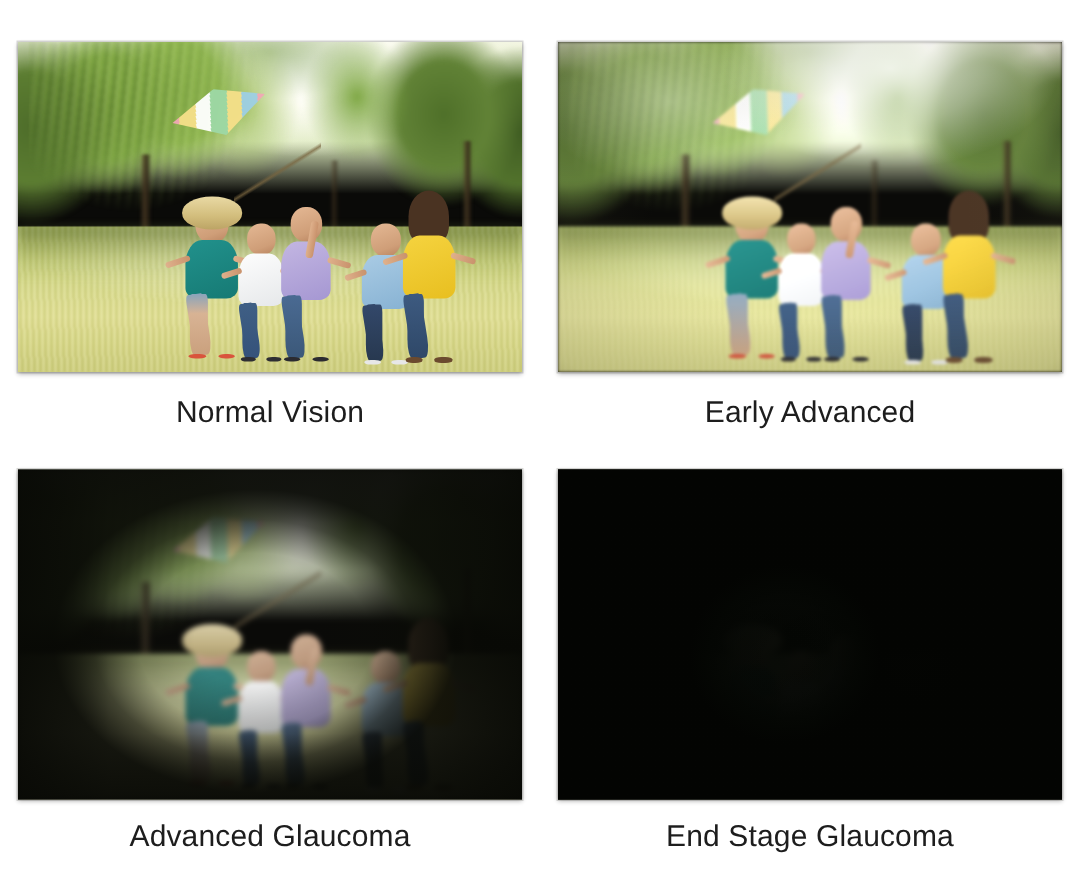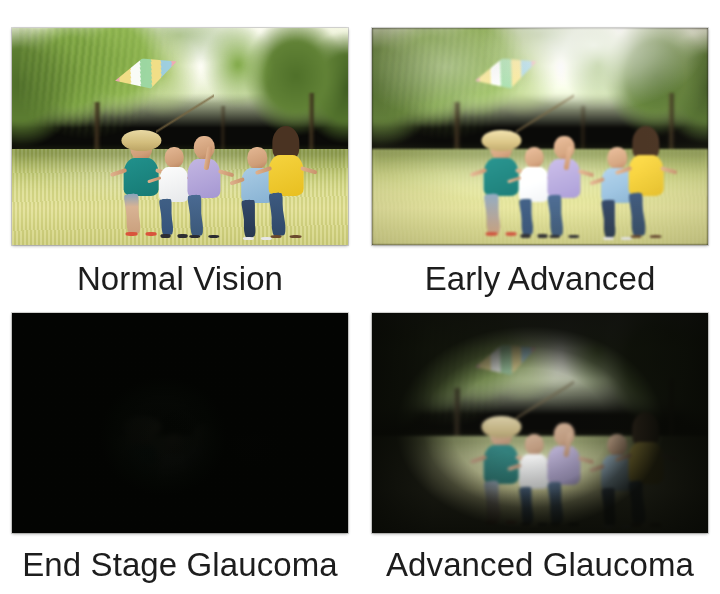--- a/index.html
+++ b/index.html
@@ -281,21 +281,21 @@
       linear-gradient(to bottom, rgba(2,3,1,0.97) 0%, rgba(2,3,1,0.30) 13%, rgba(2,3,1,0) 22%),
       linear-gradient(to top, rgba(2,3,1,0.97) 0%, rgba(2,3,1,0.30) 12%, rgba(2,3,1,0) 22%),
       linear-gradient(to right, rgba(2,3,1,0.97) 0%, rgba(2,3,1,0.26) 16%, rgba(2,3,1,0) 26%),
       linear-gradient(to left, rgba(2,3,1,0.98) 0%, rgba(2,3,1,0.50) 18%, rgba(2,3,1,0) 34%);
   }
   .blur-end { filter: blur(2.4px) saturate(0.62) brightness(0.80) contrast(0.88); }
 
   
   .caption {
     margin-top: 16px;
-    font-size: 33px;
+    font-size: 20px;
     line-height: 1.1;
     color: #1d1d1d;
     letter-spacing: 0.1px;
     text-align: center;
     white-space: nowrap;
   }
   .cell.row2 .caption { margin-top: 14px; }
 </style>
 </head>
 <body>
@@ -475,107 +475,20 @@
             </div>
           </div>
         </div>
         <div class="ovl ovl-early"></div>
       </div>
       <div class="caption">Early Advanced</div>
     </div>
 
     <div class="cell row2">
       <div class="panel">
-        <div class="scene blur-end">
-          <div class="sky"></div>
-          <div class="treeline"></div>
-          <div class="willow"></div>
-          <div class="trunk t1"></div>
-          <div class="ground"></div>
-          <div class="shade"></div>
-          <div class="kite">
-            <div class="body"></div>
-            <div class="tail"></div>
-          </div>
-          <div class="string"></div>
-          <div class="kid" style="left:33%;top:50%;width:11%;height:44%">
-            <div class="head"></div>
-            <div class="hat"></div>
-            <div class="torso" style="background:linear-gradient(160deg,#21918c,#167a74)">
-              <div class="arm l"></div>
-              <div class="arm r"></div>
-            </div>
-            <div class="legs">
-                <i style="background:linear-gradient(to bottom,#8aa4bb,#caa07d)"></i>
-                <i style="background:linear-gradient(to bottom,#8aa4bb,#caa07d)"></i>
-              <div class="shoe a" style="background:#d9543c"></div>
-              <div class="shoe b" style="background:#d9543c"></div>
-            </div>
-          </div>
-          <div class="kid" style="left:43.5%;top:55%;width:9.5%;height:40%">
-            <div class="head"></div>
-            <div class="torso" style="background:linear-gradient(160deg,#fdfdfd,#e6e8ea)">
-              <div class="arm l"></div>
-              <div class="arm r"></div>
-            </div>
-            <div class="legs">
-                <i style="background:linear-gradient(to bottom,#3f5f85,#35527a)"></i>
-                <i style="background:linear-gradient(to bottom,#3f5f85,#35527a)"></i>
-              <div class="shoe a" style="background:#2e2e33"></div>
-              <div class="shoe b" style="background:#2e2e33"></div>
-            </div>
-          </div>
-          <div class="kid" style="left:52%;top:50%;width:10.5%;height:45%">
-            <div class="head"></div>
-            <div class="torso" style="background:linear-gradient(160deg,#c3b6e2,#a597d2)">
-              <div class="arm up" style="background:linear-gradient(to bottom,#dfb18c,#c9926c)"></div>
-              <div class="arm r"></div>
-            </div>
-            <div class="legs">
-                <i style="background:linear-gradient(to bottom,#4a6a92,#3b5879)"></i>
-                <i style="background:linear-gradient(to bottom,#4a6a92,#3b5879)"></i>
-              <div class="shoe a" style="background:#2b2b30"></div>
-              <div class="shoe b" style="background:#2b2b30"></div>
-            </div>
-          </div>
-          <div class="kid" style="left:68%;top:55%;width:10%;height:41%">
-            <div class="head"></div>
-            <div class="torso" style="background:linear-gradient(160deg,#a9cbe4,#87b2d3)">
-              <div class="arm l"></div>
-              <div class="arm r"></div>
-            </div>
-            <div class="legs">
-                <i style="background:linear-gradient(to bottom,#33486a,#27384f)"></i>
-                <i style="background:linear-gradient(to bottom,#33486a,#27384f)"></i>
-              <div class="shoe a" style="background:#e7e7e7"></div>
-              <div class="shoe b" style="background:#e7e7e7"></div>
-            </div>
-          </div>
-          <div class="kid" style="left:76%;top:48%;width:11%;height:47%">
-            <div class="head"></div>
-            <div class="hair" style="position:absolute;left:50%;top:-6%;width:74%;height:34%;transform:translateX(-50%);border-radius:50% 50% 36% 36%;background:#4a3322"></div>
-            <div class="torso" style="background:linear-gradient(160deg,#f5d33f,#e8bf20)">
-              <div class="arm l"></div>
-              <div class="arm r"></div>
-            </div>
-            <div class="legs">
-                <i style="background:linear-gradient(to bottom,#3d5a80,#2f4868)"></i>
-                <i style="background:linear-gradient(to bottom,#3d5a80,#2f4868)"></i>
-              <div class="shoe a" style="background:#6b4a2e"></div>
-              <div class="shoe b" style="background:#6b4a2e"></div>
-            </div>
-          </div>
-        </div>
-        <div class="ovl ovl-end"></div>
-      </div>
-      <div class="caption">End Stage Glaucoma</div>
-    </div>
-
-    <div class="cell row2">
-      <div class="panel">
         <div class="scene blur-advanced">
           <div class="sky"></div>
           <div class="treeline"></div>
           <div class="willow"></div>
           <div class="trunk t1"></div>
           <div class="trunk t2"></div>
           <div class="ground"></div>
           <div class="shade"></div>
           <div class="kite">
             <div class="body"></div>
@@ -648,14 +561,101 @@
               <div class="shoe a" style="background:#6b4a2e"></div>
               <div class="shoe b" style="background:#6b4a2e"></div>
             </div>
           </div>
         </div>
         <div class="ovl ovl-advanced"></div>
       </div>
       <div class="caption">Advanced Glaucoma</div>
     </div>
 
+    <div class="cell row2">
+      <div class="panel">
+        <div class="scene blur-end">
+          <div class="sky"></div>
+          <div class="treeline"></div>
+          <div class="willow"></div>
+          <div class="trunk t1"></div>
+          <div class="ground"></div>
+          <div class="shade"></div>
+          <div class="kite">
+            <div class="body"></div>
+            <div class="tail"></div>
+          </div>
+          <div class="string"></div>
+          <div class="kid" style="left:33%;top:50%;width:11%;height:44%">
+            <div class="head"></div>
+            <div class="hat"></div>
+            <div class="torso" style="background:linear-gradient(160deg,#21918c,#167a74)">
+              <div class="arm l"></div>
+              <div class="arm r"></div>
+            </div>
+            <div class="legs">
+                <i style="background:linear-gradient(to bottom,#8aa4bb,#caa07d)"></i>
+                <i style="background:linear-gradient(to bottom,#8aa4bb,#caa07d)"></i>
+              <div class="shoe a" style="background:#d9543c"></div>
+              <div class="shoe b" style="background:#d9543c"></div>
+            </div>
+          </div>
+          <div class="kid" style="left:43.5%;top:55%;width:9.5%;height:40%">
+            <div class="head"></div>
+            <div class="torso" style="background:linear-gradient(160deg,#fdfdfd,#e6e8ea)">
+              <div class="arm l"></div>
+              <div class="arm r"></div>
+            </div>
+            <div class="legs">
+                <i style="background:linear-gradient(to bottom,#3f5f85,#35527a)"></i>
+                <i style="background:linear-gradient(to bottom,#3f5f85,#35527a)"></i>
+              <div class="shoe a" style="background:#2e2e33"></div>
+              <div class="shoe b" style="background:#2e2e33"></div>
+            </div>
+          </div>
+          <div class="kid" style="left:52%;top:50%;width:10.5%;height:45%">
+            <div class="head"></div>
+            <div class="torso" style="background:linear-gradient(160deg,#c3b6e2,#a597d2)">
+              <div class="arm up" style="background:linear-gradient(to bottom,#dfb18c,#c9926c)"></div>
+              <div class="arm r"></div>
+            </div>
+            <div class="legs">
+                <i style="background:linear-gradient(to bottom,#4a6a92,#3b5879)"></i>
+                <i style="background:linear-gradient(to bottom,#4a6a92,#3b5879)"></i>
+              <div class="shoe a" style="background:#2b2b30"></div>
+              <div class="shoe b" style="background:#2b2b30"></div>
+            </div>
+          </div>
+          <div class="kid" style="left:68%;top:55%;width:10%;height:41%">
+            <div class="head"></div>
+            <div class="torso" style="background:linear-gradient(160deg,#a9cbe4,#87b2d3)">
+              <div class="arm l"></div>
+              <div class="arm r"></div>
+            </div>
+            <div class="legs">
+                <i style="background:linear-gradient(to bottom,#33486a,#27384f)"></i>
+                <i style="background:linear-gradient(to bottom,#33486a,#27384f)"></i>
+              <div class="shoe a" style="background:#e7e7e7"></div>
+              <div class="shoe b" style="background:#e7e7e7"></div>
+            </div>
+          </div>
+          <div class="kid" style="left:76%;top:48%;width:11%;height:47%">
+            <div class="head"></div>
+            <div class="hair" style="position:absolute;left:50%;top:-6%;width:74%;height:34%;transform:translateX(-50%);border-radius:50% 50% 36% 36%;background:#4a3322"></div>
+            <div class="torso" style="background:linear-gradient(160deg,#f5d33f,#e8bf20)">
+              <div class="arm l"></div>
+              <div class="arm r"></div>
+            </div>
+            <div class="legs">
+                <i style="background:linear-gradient(to bottom,#3d5a80,#2f4868)"></i>
+                <i style="background:linear-gradient(to bottom,#3d5a80,#2f4868)"></i>
+              <div class="shoe a" style="background:#6b4a2e"></div>
+              <div class="shoe b" style="background:#6b4a2e"></div>
+            </div>
+          </div>
+        </div>
+        <div class="ovl ovl-end"></div>
+      </div>
+      <div class="caption">End Stage Glaucoma</div>
+    </div>
+
   </div>
 </div>
 
 </body></html>

